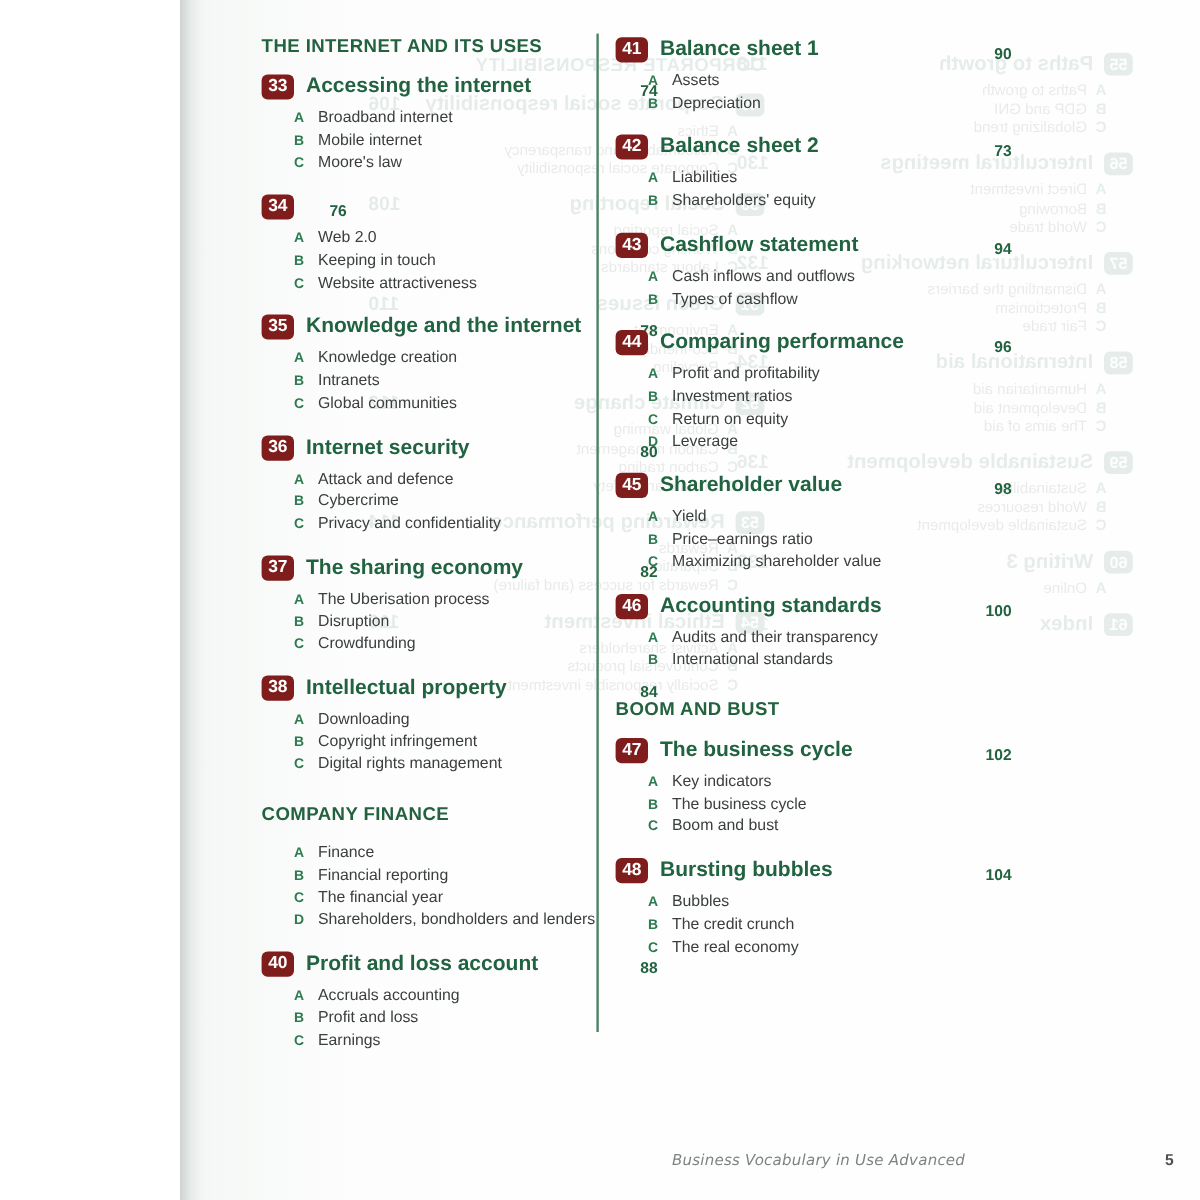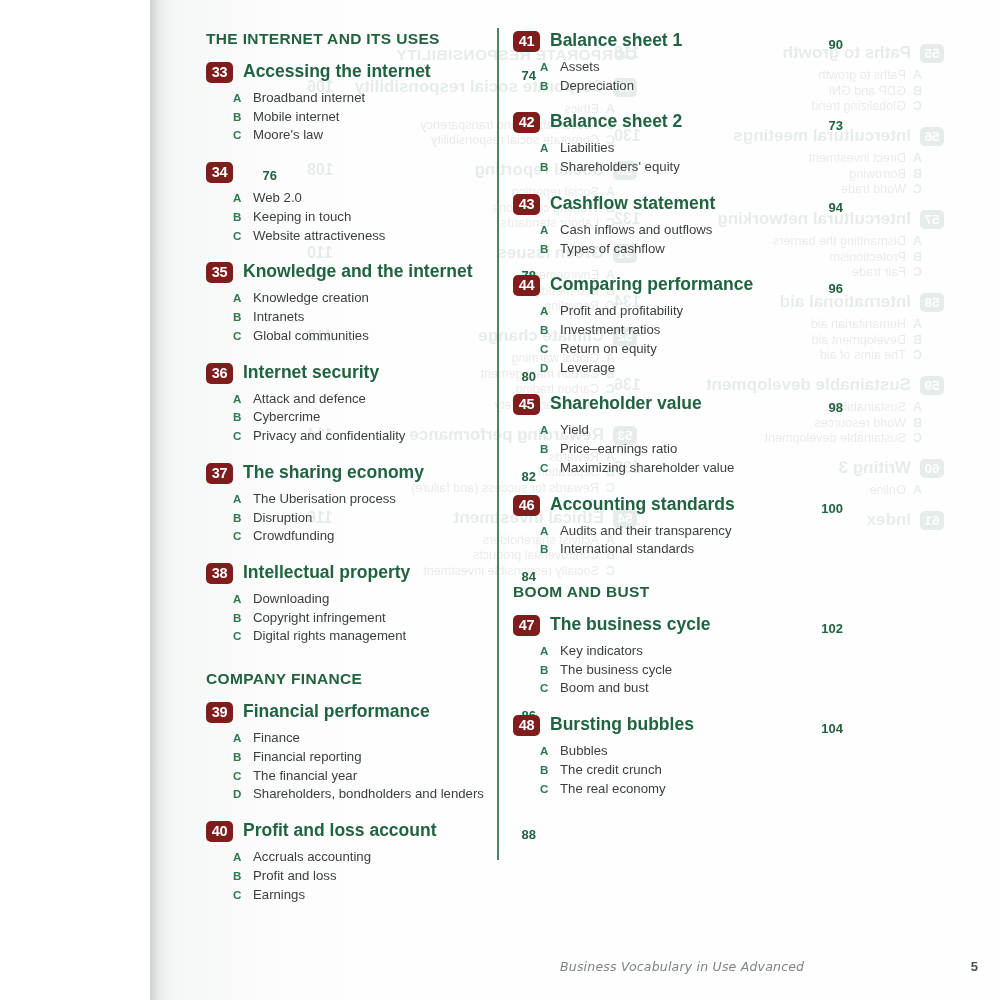--- a/index.html
+++ b/index.html
@@ -88,21 +88,21 @@
   #content {
     position: absolute;
     left: 0; top: 0;
     width: 850px; height: 1000px;
     z-index: 2;
   }
   .column {
     position: absolute;
     top: 30px;
   }
-  #col-left  { left: 56px;  width: 330px; }
+  #col-left  { left: 68px;  width: 330px; }
   #col-right { left: 363px; width: 330px; }
 
   #divider {
     position: absolute;
     left: 347px;
     top: 28px;
     width: 1.6px;
     height: 832px;
     background: #4e8267;
     z-index: 3;
@@ -448,25 +448,20 @@
               <span class="sub-text">Copyright infringement</span>
             </div>
             <div class="sub-item">
               <span class="sub-letter">C</span>
               <span class="sub-text">Digital rights management</span>
             </div>
           </div>
         </div>
         <div class="section-heading spaced">COMPANY FINANCE</div>
         <div class="unit">
-          <div class="unit-head">
-            <span class="unit-badge">39</span>
-            <span class="unit-title">Financial performance</span>
-            <span class="unit-page">86</span>
-          </div>
           <div class="sub-list">
             <div class="sub-item">
               <span class="sub-letter">A</span>
               <span class="sub-text">Finance</span>
             </div>
             <div class="sub-item">
               <span class="sub-letter">B</span>
               <span class="sub-text">Financial reporting</span>
             </div>
             <div class="sub-item">

